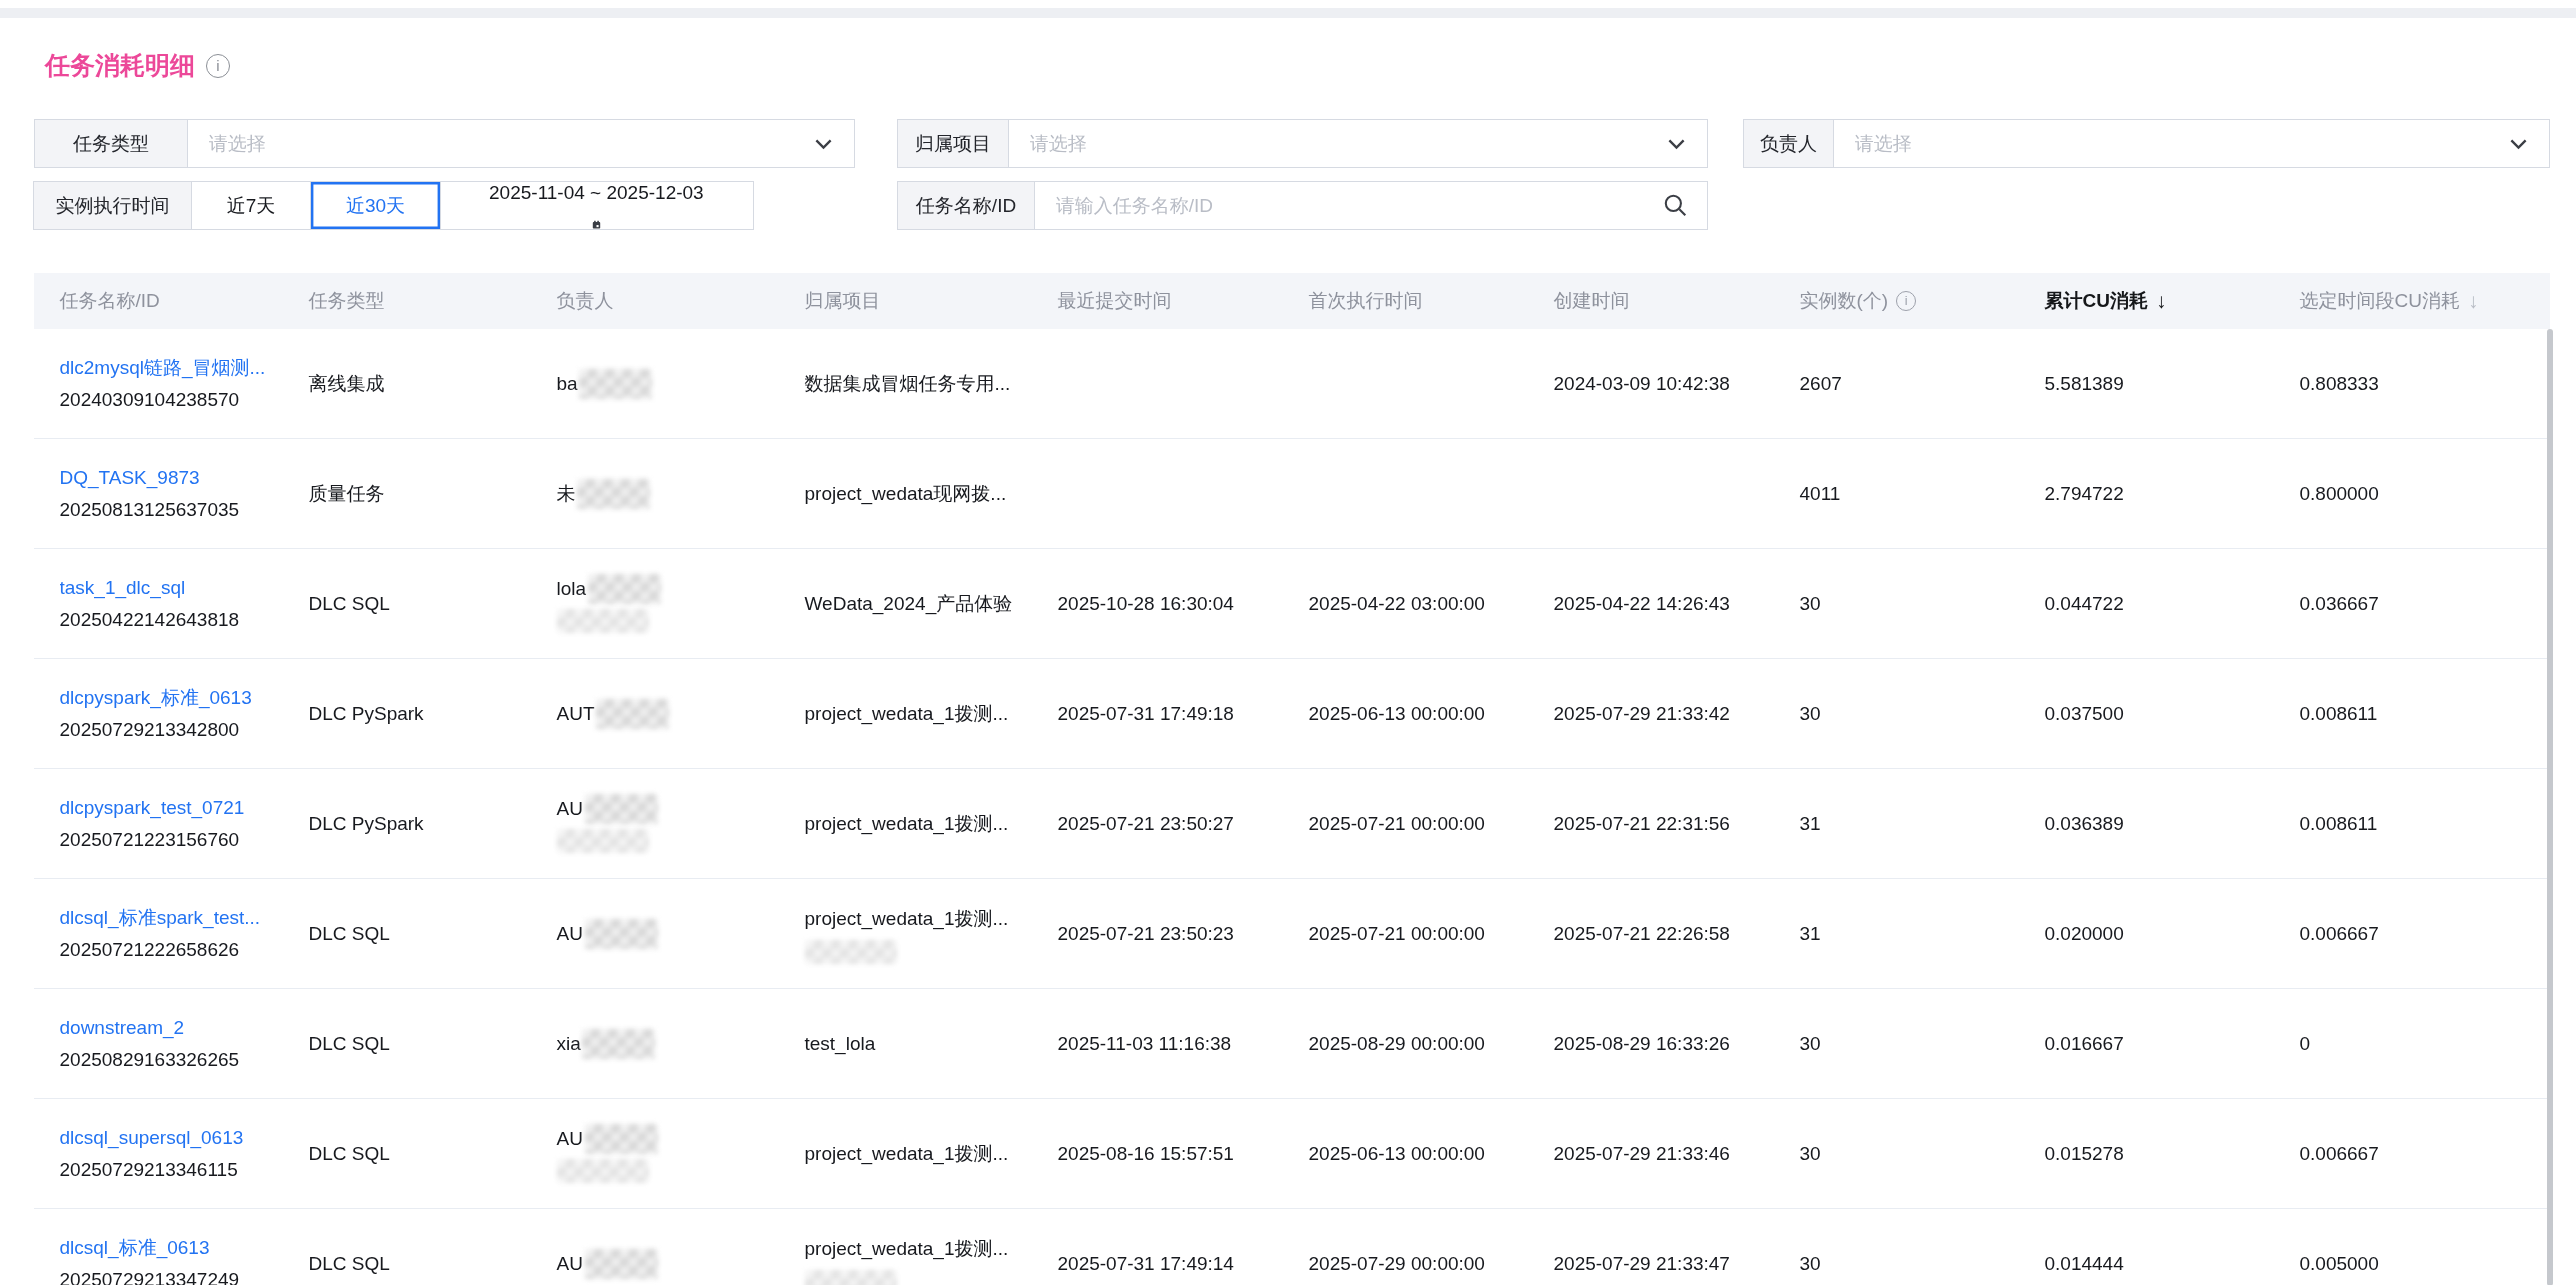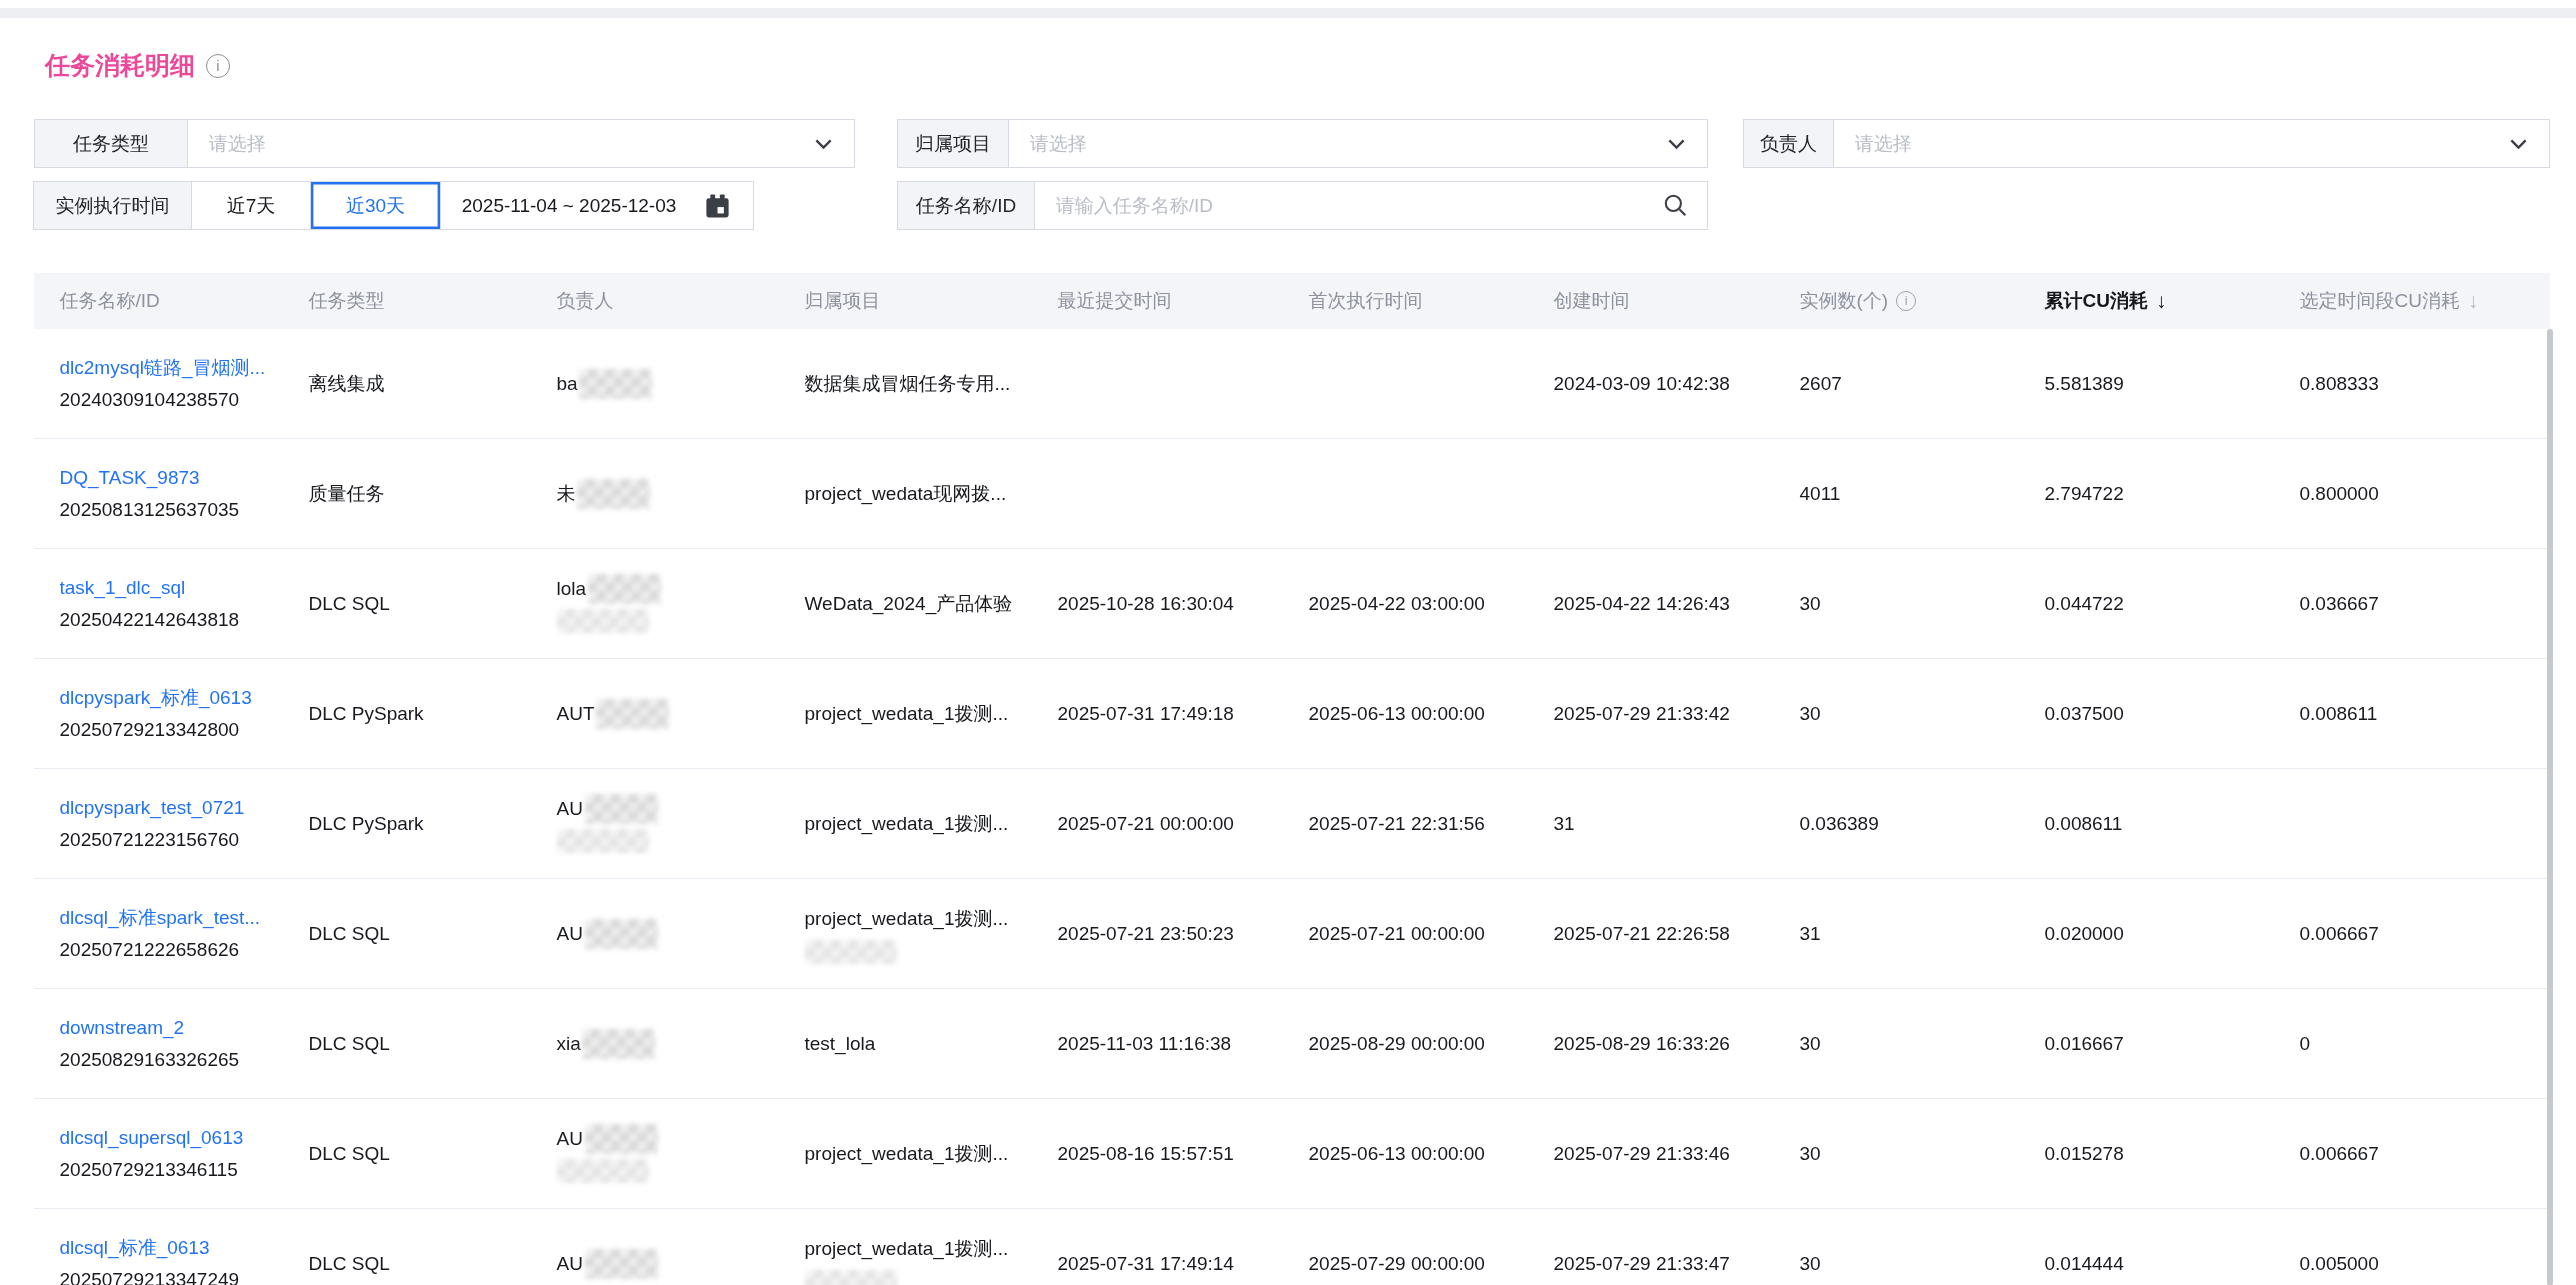--- a/index.html
+++ b/index.html
@@ -39,21 +39,21 @@
     display:flex;align-items:center;justify-content:center;
     color:#23252b;white-space:nowrap;flex:none;
   }
   .fg-select{flex:1;display:flex;align-items:center;padding:0 20.7px;gap:9.5px;cursor:pointer;font-family:Liberation Mono, monospace;}
   .fg-placeholder{color:var(--placeholder);flex:1;white-space:nowrap;overflow:hidden;}
   .chevron{flex:none;margin-left:auto;}
   .seg{
     display:flex;align-items:center;justify-content:center;
     border-right:0.8px solid var(--border);white-space:nowrap;flex:none;cursor:pointer;
   }
-  .seg:last-child{border-right:none;}
+  .seg:last-child{border-right:none;flex-direction:column;}
   .seg-active{box-shadow:inset 0 0 0 2.4px var(--accent);color:var(--accent);}
   .seg-date{justify-content:flex-start;padding:0 22px 0 20.7px;gap:16px;cursor:pointer;}
   .seg-date .date-text{flex:1;white-space:nowrap;}
   .fg-input{flex:1;display:flex;align-items:center;padding:0 19px 0 20.7px;gap:1px;cursor:text;justify-content:center;}
 
   
   .task-table{position:absolute;left:34px;top:273px;width:2516px;}
   .t-head,.t-row{
     display:grid;
     grid-template-columns:249px 248px 248px 253px 251px 245px 246px 245px 255px 276px;
@@ -370,20 +370,23 @@
         <span>AU</span>
         <span class="blur-blob"></span>
       </span>
       <span class="blur-blob sub"></span>
     </div>
     <div class="cell">
       <span class="line">project_wedata_1拨测...</span>
 
     </div>
     <div class="cell">
+          <span class="line">2025-07-21 23:50:27</span>
+        </div>
+    <div class="cell">
           <span class="line">2025-07-21 00:00:00</span>
         </div>
     <div class="cell">
           <span class="line">2025-07-21 22:31:56</span>
         </div>
     <div class="cell">
           <span class="line">31</span>
         </div>
     <div class="cell">
           <span class="line">0.036389</span>

